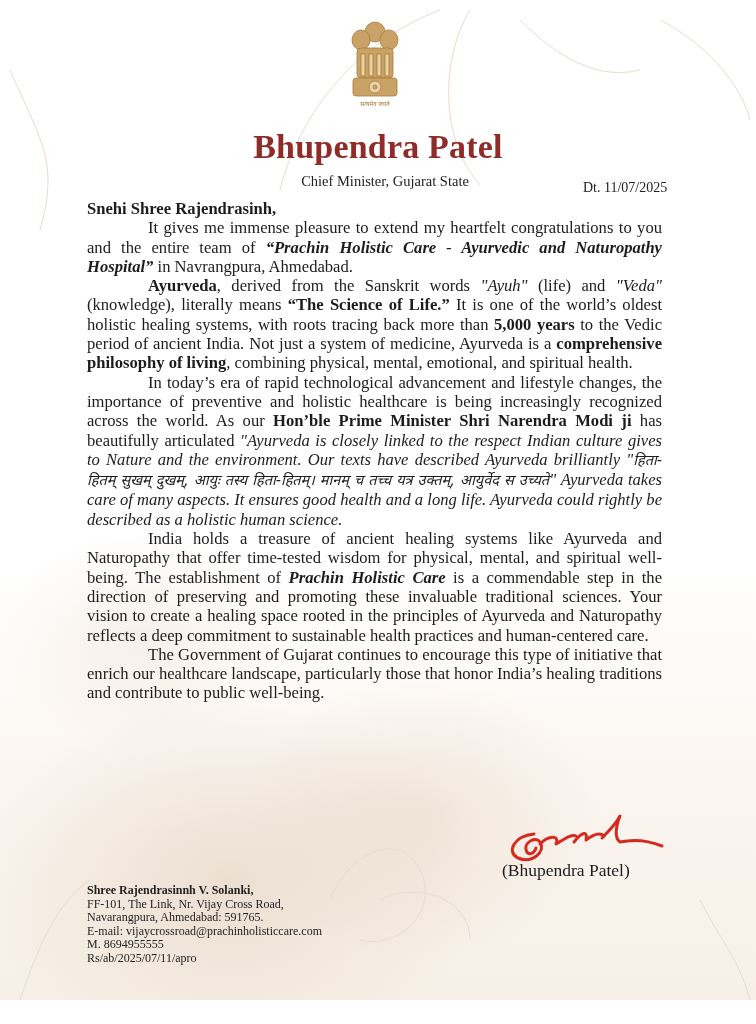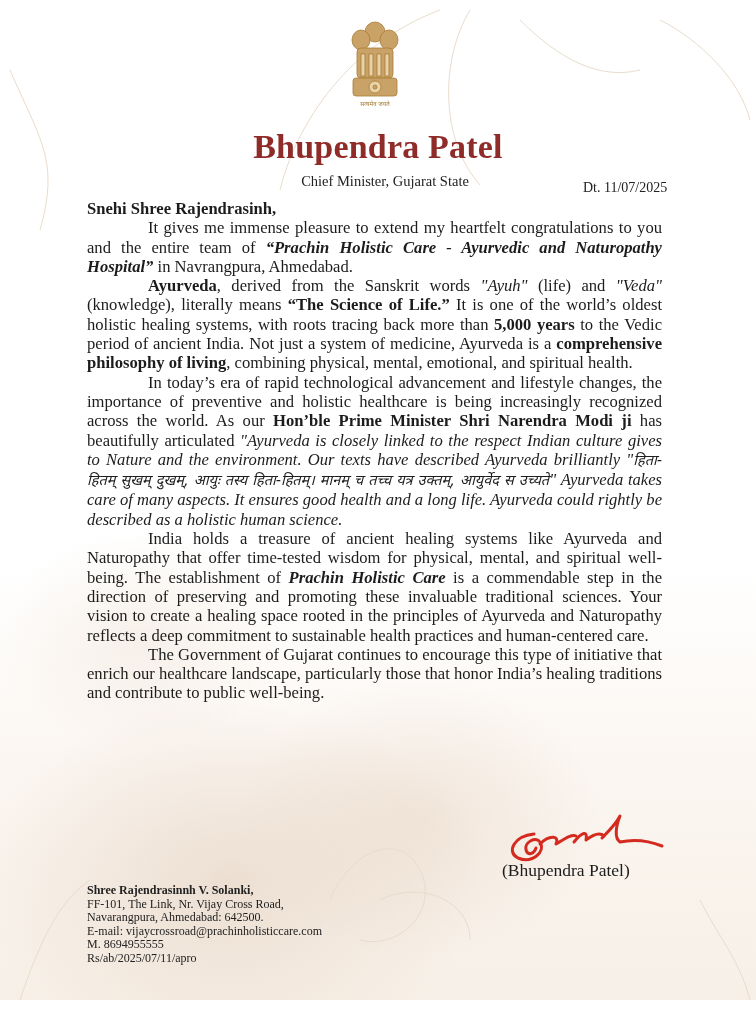--- a/index.html
+++ b/index.html
@@ -108,17 +108,17 @@
     <path d="M40 32 C50 22, 60 24, 56 32 C66 26, 72 22, 76 24"></path>
     <path d="M74 30 C82 20, 88 18, 86 28 C94 22, 100 20, 104 24"></path>
     <path d="M102 26 C112 16, 118 8, 120 4 C116 14, 114 26, 120 30 C138 26, 152 30, 162 34"></path>
   </g>
 </svg>
 <div class="signatory">(Bhupendra Patel)</div>
 
 <div class="recipient">
   <div class="rname">Shree Rajendrasinnh V. Solanki,</div>
   <div>FF-101, The Link, Nr. Vijay Cross Road,</div>
-  <div>Navarangpura, Ahmedabad: 642500.</div>
+  <div>Navarangpura, Ahmedabad: 591765.</div>
   <div>E-mail: vijaycrossroad@prachinholisticcare.com</div>
   <div>M. 8694955555</div>
   <div>Rs/ab/2025/07/11/apro</div>
 </div>
 
 </body></html>

